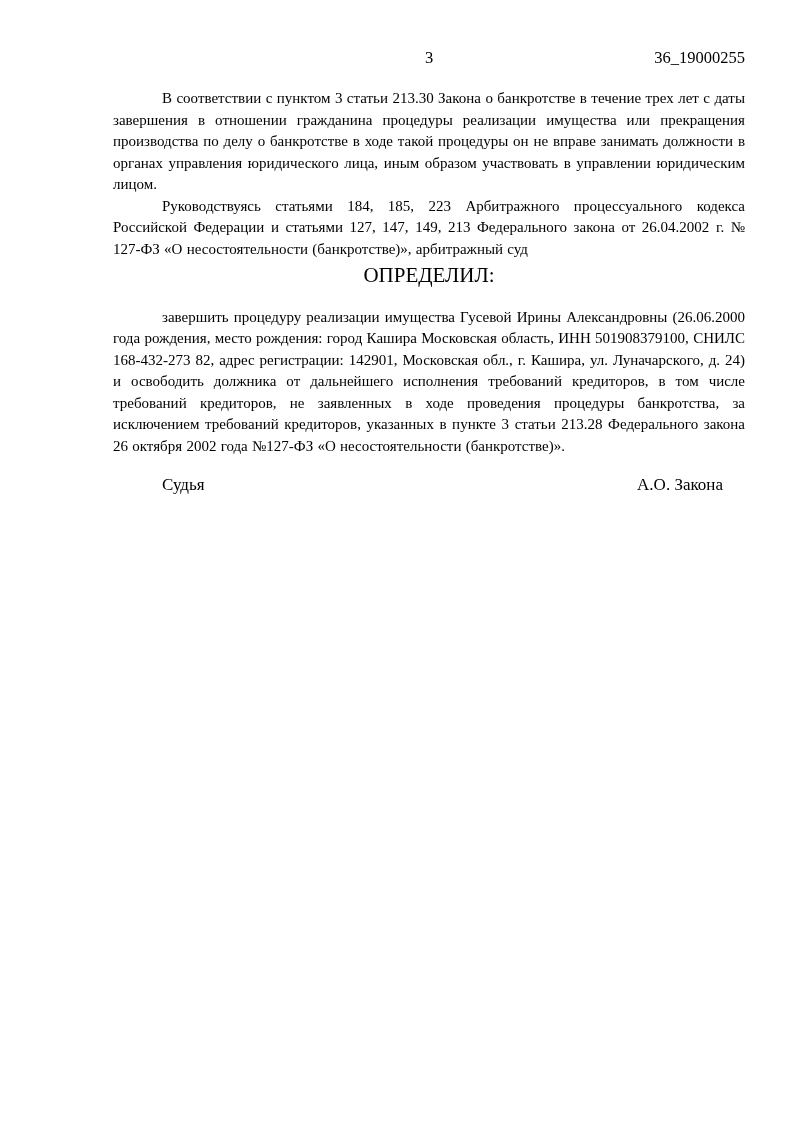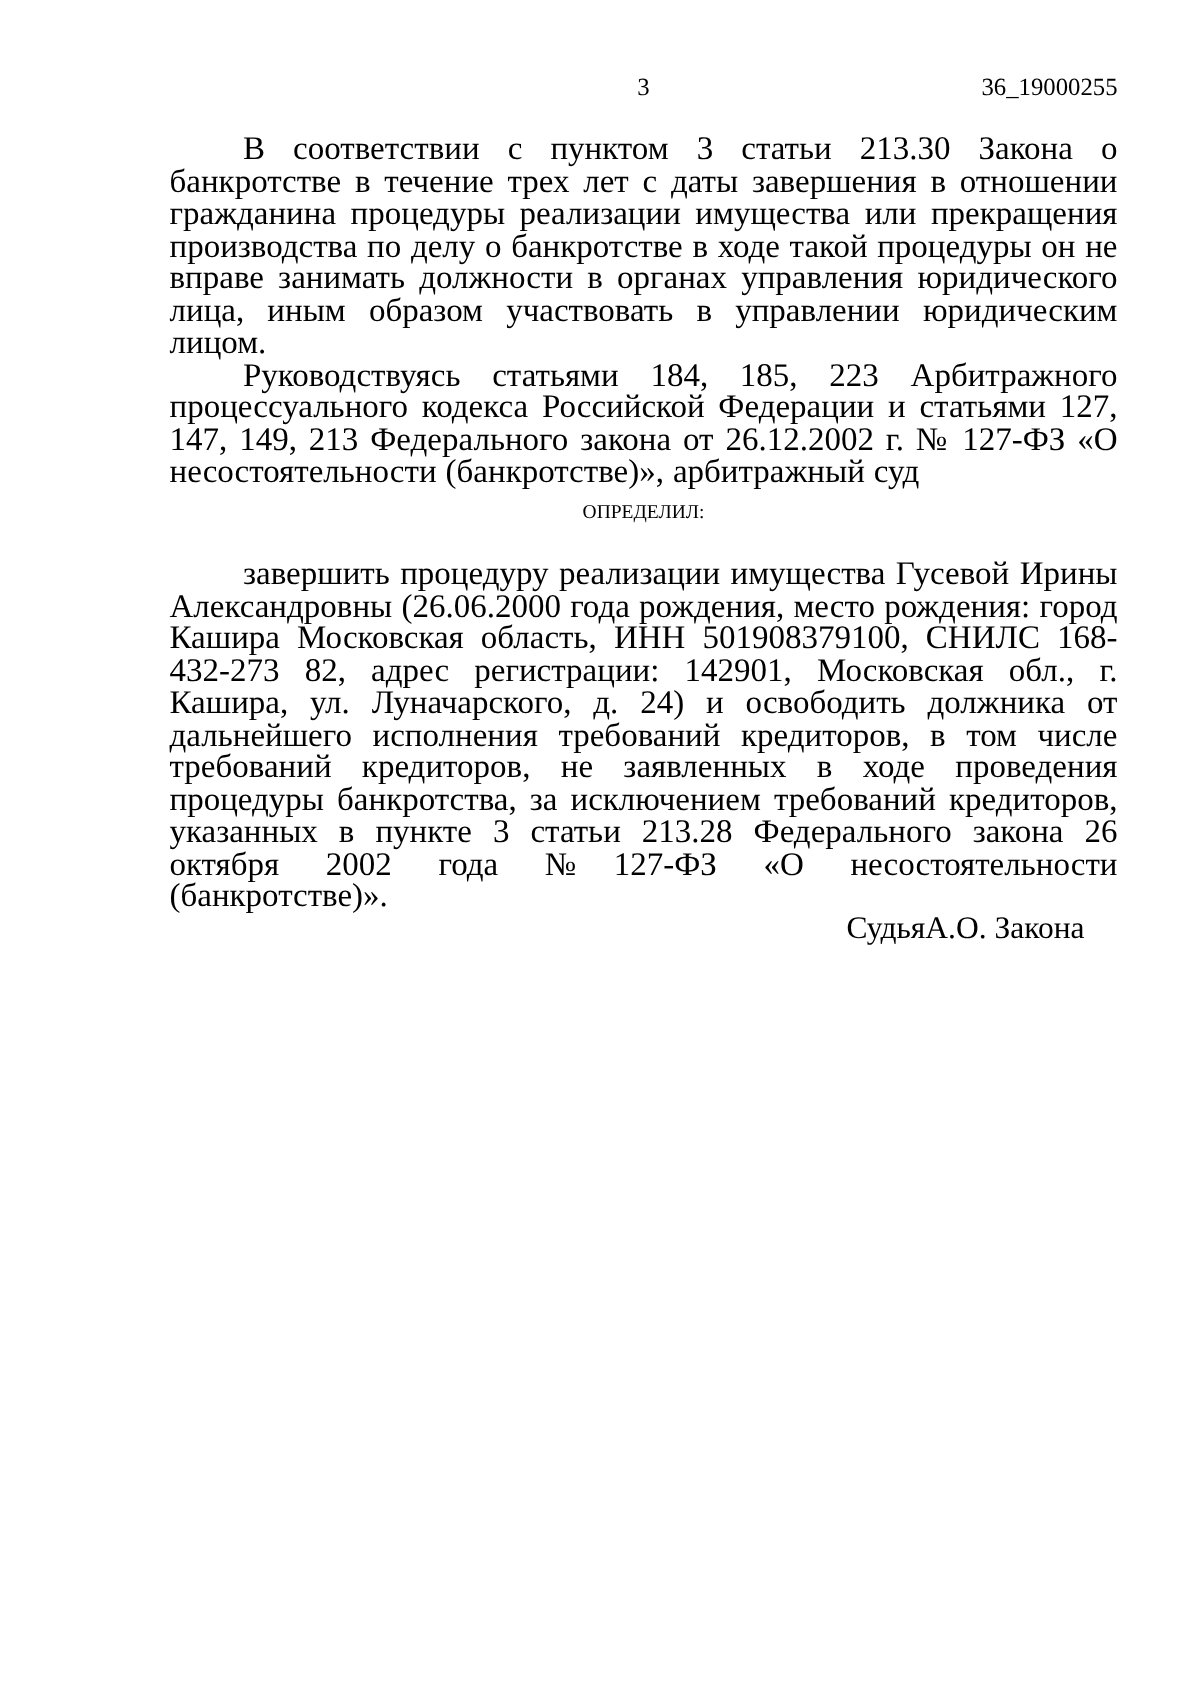--- a/index.html
+++ b/index.html
@@ -35,56 +35,57 @@
     right: 0;
     text-align: center;
   }
   .case-num {
     position: absolute;
     right: 0;
     top: 0;
   }
   .para {
     margin: 0;
-    font-size: 22px;
+    font-size: 15px;
     line-height: 21.5px;
     text-align: justify;
     text-indent: 49px;
     word-spacing: 0.5px;
   }
   .heading {
     margin: 5px 0 20px 0;
-    font-size: 13px;
+    font-size: 21px;
     line-height: 21.5px;
     text-align: center;
     text-indent: 0;
   }
   .signature {
     display: flex;
-    justify-content: flex-end;
+    justify-content: space-between;
     padding-left: 49px;
     padding-right: 22px;
-    font-size: 21px;
+    margin-top: 17px;
+    font-size: 17px;
     line-height: 21.5px;
   }
 </style>
 </head>
 <body>
 
 <div class="page">
   <div class="content">
 
     <div class="header">
       <span class="page-num">3</span>
       <span class="case-num">36_19000255</span>
     </div>
 
     <p class="para">В соответствии с пунктом 3 статьи 213.30 Закона о банкротстве в течение трех лет с даты завершения в отношении гражданина процедуры реализации имущества или прекращения производства по делу о банкротстве в ходе такой процедуры он не вправе занимать должности в органах управления юридического лица, иным образом участвовать в управлении юридическим лицом.</p>
 
-    <p class="para">Руководствуясь статьями 184, 185, 223 Арбитражного процессуального кодекса Российской Федерации и статьями 127, 147, 149, 213 Федерального закона от 26.12.2002 г. № 127-ФЗ «О несостоятельности (банкротстве)», арбитражный суд</p>
+    <p class="para">Руководствуясь статьями 184, 185, 223 Арбитражного процессуального кодекса Российской Федерации и статьями 127, 147, 149, 213 Федерального закона от 26.04.2002 г. № 127-ФЗ «О несостоятельности (банкротстве)», арбитражный суд</p>
 
     <p class="heading">ОПРЕДЕЛИЛ:</p>
 
     <p class="para">завершить процедуру реализации имущества Гусевой Ирины Александровны (26.06.2000 года рождения, место рождения: город Кашира Московская область, ИНН 501908379100, СНИЛС 168-432-273 82, адрес регистрации: 142901, Московская обл., г. Кашира, ул. Луначарского, д. 24) и освободить должника от дальнейшего исполнения требований кредиторов, в том числе требований кредиторов, не заявленных в ходе проведения процедуры банкротства, за исключением требований кредиторов, указанных в пункте 3 статьи 213.28 Федерального закона 26 октября 2002 года №127-ФЗ «О несостоятельности (банкротстве)».</p>
 
 
     <div class="signature">
       <span>Судья</span>
       <span>А.О. Закона</span>
     </div>

